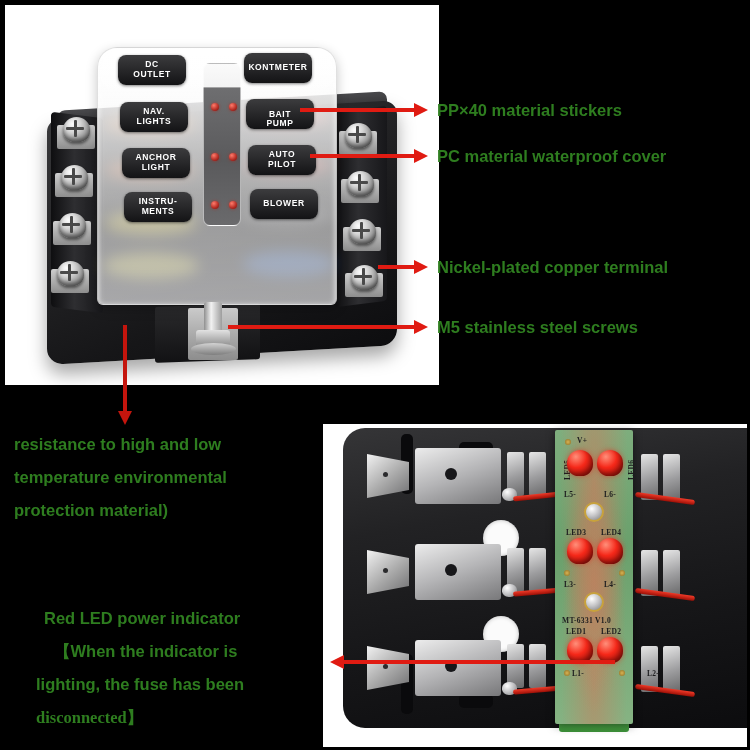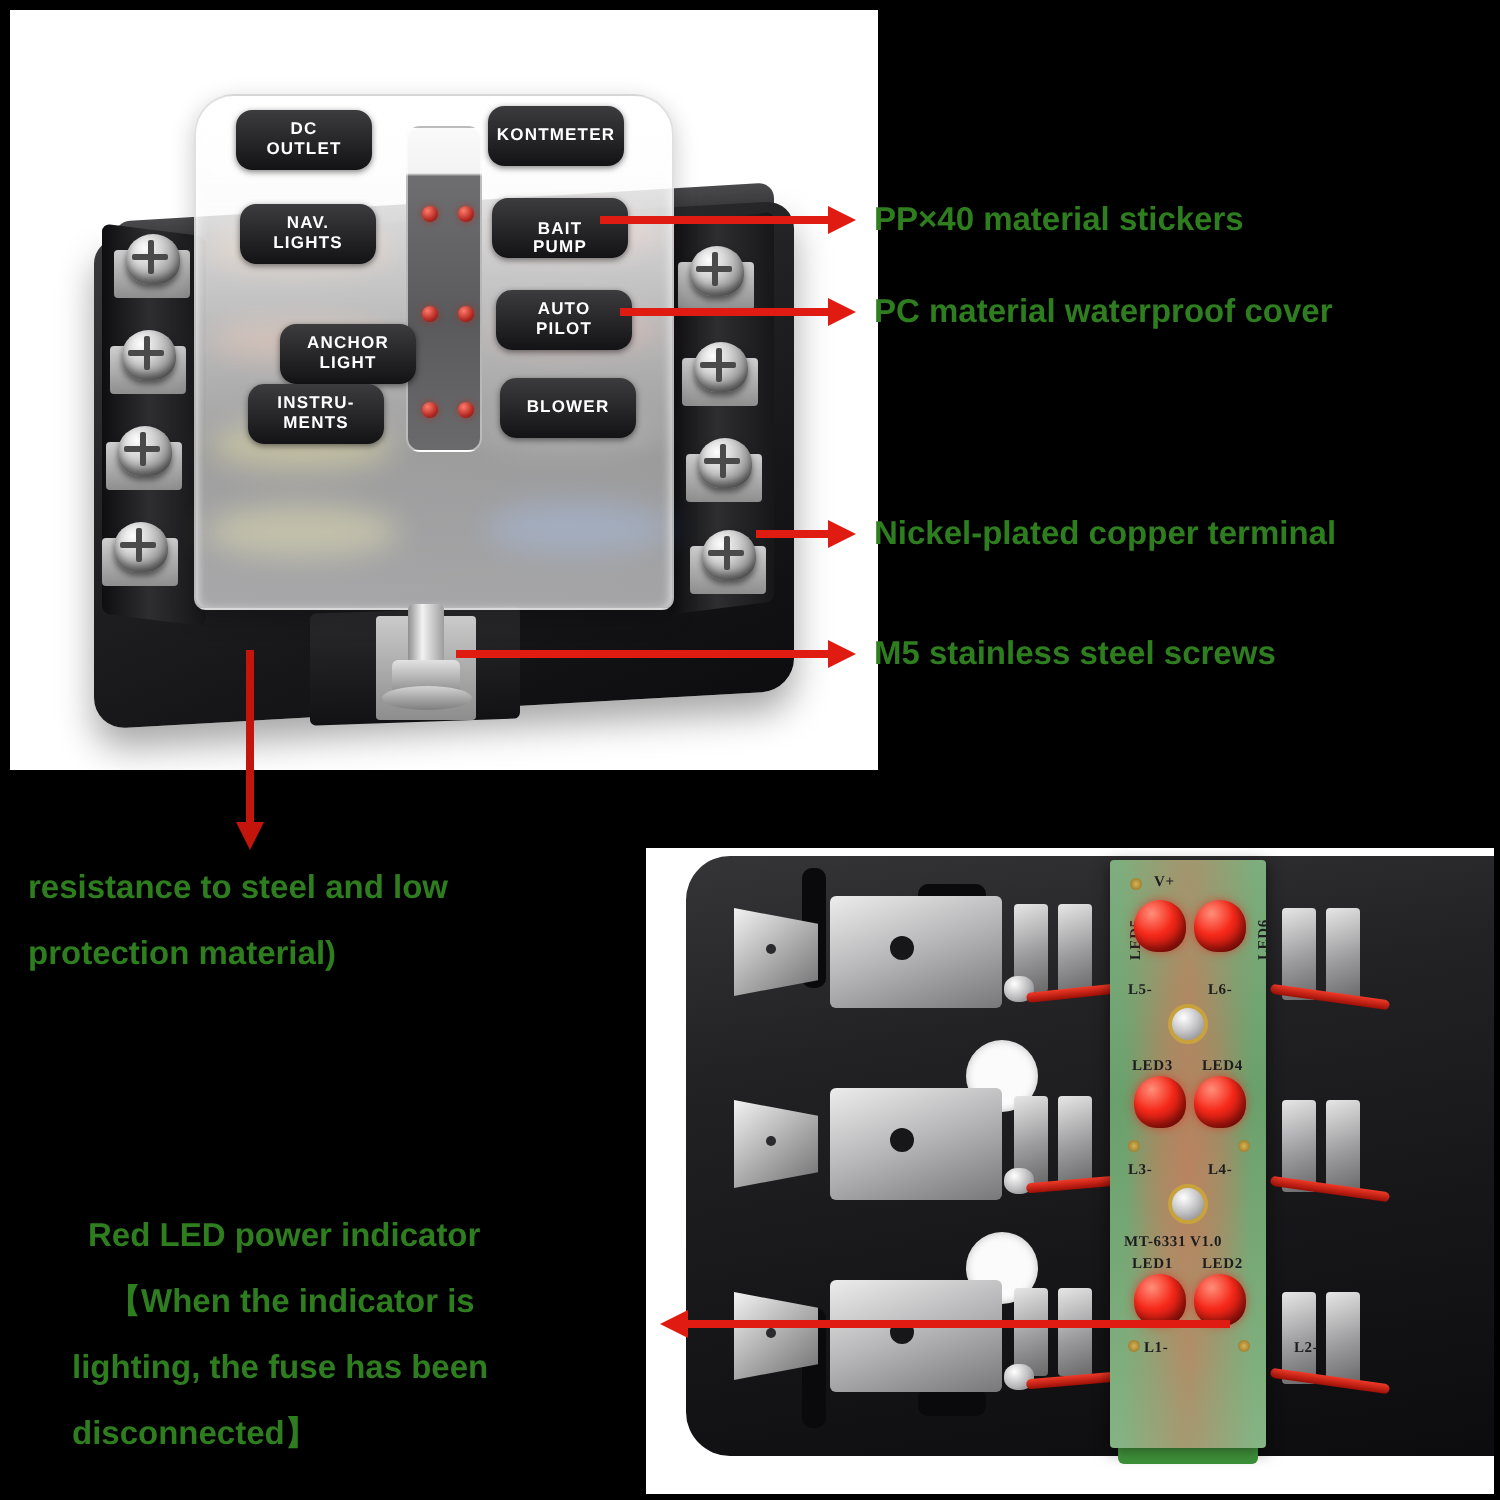--- a/index.html
+++ b/index.html
@@ -331,21 +331,21 @@
       <span>KONTMETER</span>
     </div>
     <div class="sticker" style="left:115px;top:97px;">
       <span>NAV.</span>
       <span>LIGHTS</span>
     </div>
     <div class="sticker" style="left:241px;top:94px;justify-content:flex-end;">
       <span>BAIT</span>
       <span>PUMP</span>
     </div>
-    <div class="sticker" style="left:135px;top:143px;margin-top:14px;">
+    <div class="sticker" style="left:117px;top:143px;">
       <span>ANCHOR</span>
       <span>LIGHT</span>
     </div>
     <div class="sticker" style="left:243px;top:140px;">
       <span>AUTO</span>
       <span>PILOT</span>
     </div>
     <div class="sticker" style="left:119px;top:187px;">
       <span>INSTRU-</span>
       <span>MENTS</span>
@@ -487,24 +487,25 @@
     <div class="shaft"></div>
       <div class="head"></div>
     </div>
 
   <div class="note note-right" style="left:437px;top:101px;">PP×40 material stickers</div>
   <div class="note note-right" style="left:437px;top:147px;">PC material waterproof cover</div>
   <div class="note note-right" style="left:437px;top:258px;">Nickel-plated copper terminal</div>
   <div class="note note-right" style="left:437px;top:318px;">M5 stainless steel screws</div>
 
   <div class="note-block" style="left:14px;top:428px;">
-    <div>resistance to steel and low</div>
+    <div>resistance to high and low</div>
+    <div>temperature environmental</div>
     <div>protection material)</div>
   </div>
 
   <div class="note-block" style="left:44px;top:602px;">
     <div>Red LED power indicator</div>
     <div style="padding-left:10px;">【When the indicator is</div>
     <div style="margin-left:-8px;">lighting, the fuse has been</div>
-    <div style="margin-left:-8px;">disconnected】</div>
+    <div style="margin-left:-8px;font-family:Liberation Serif, serif;">disconnected】</div>
   </div>
 
 </div>
 
 </body></html>

